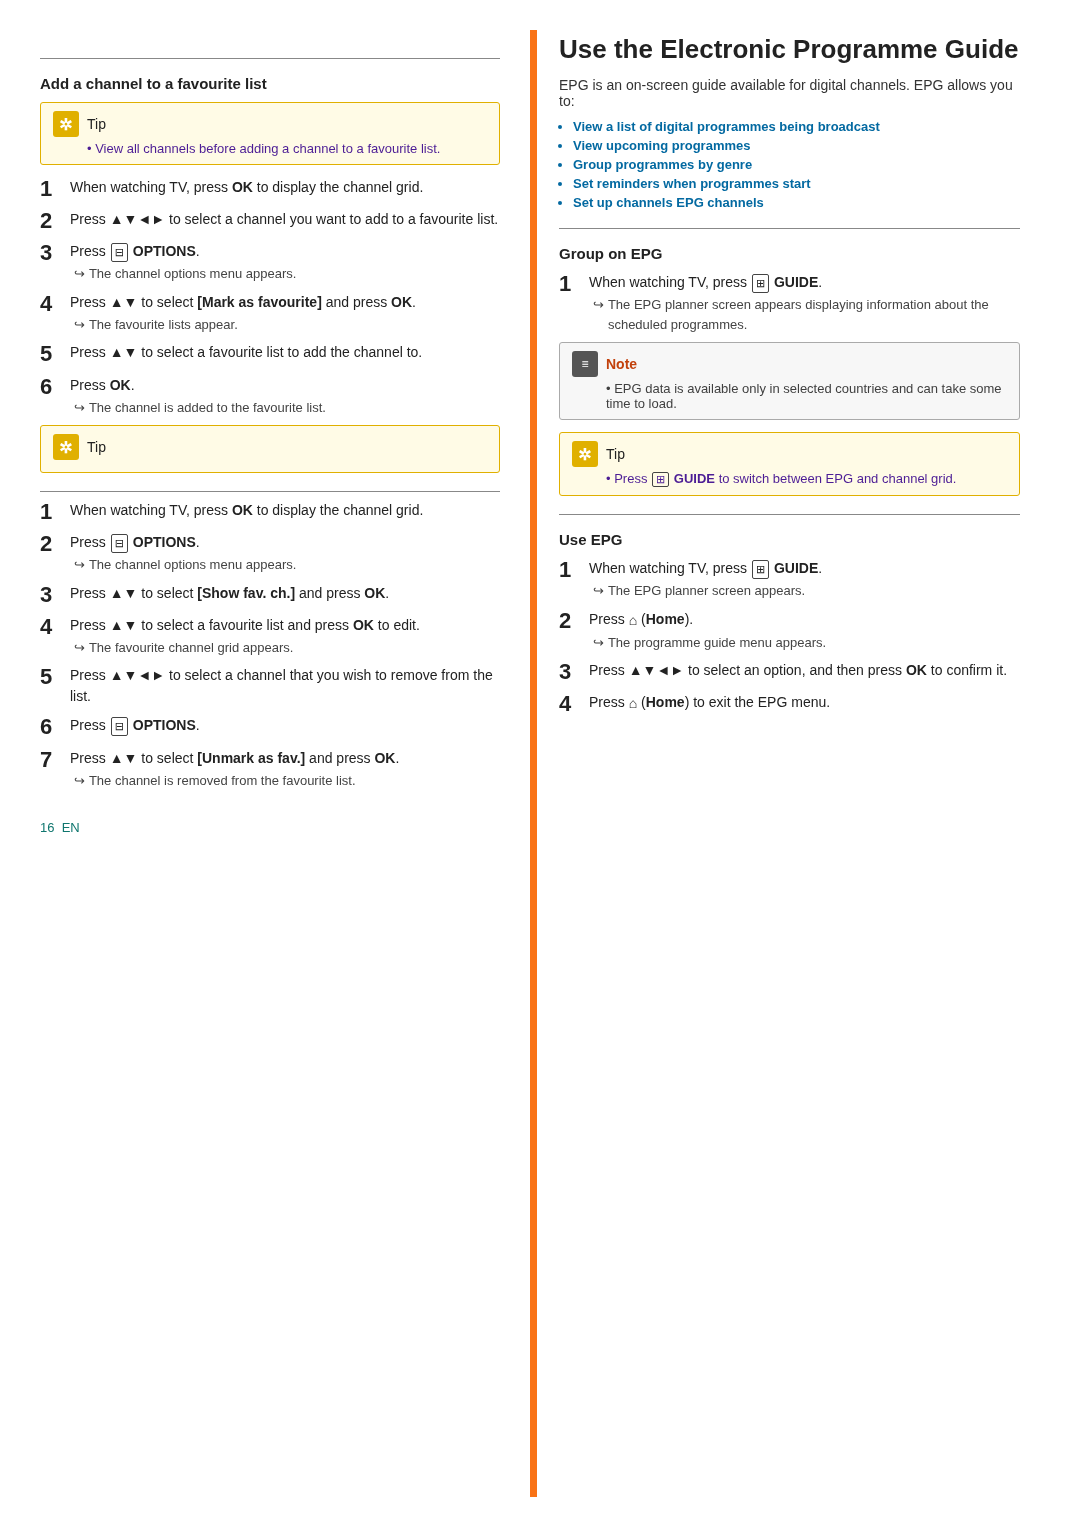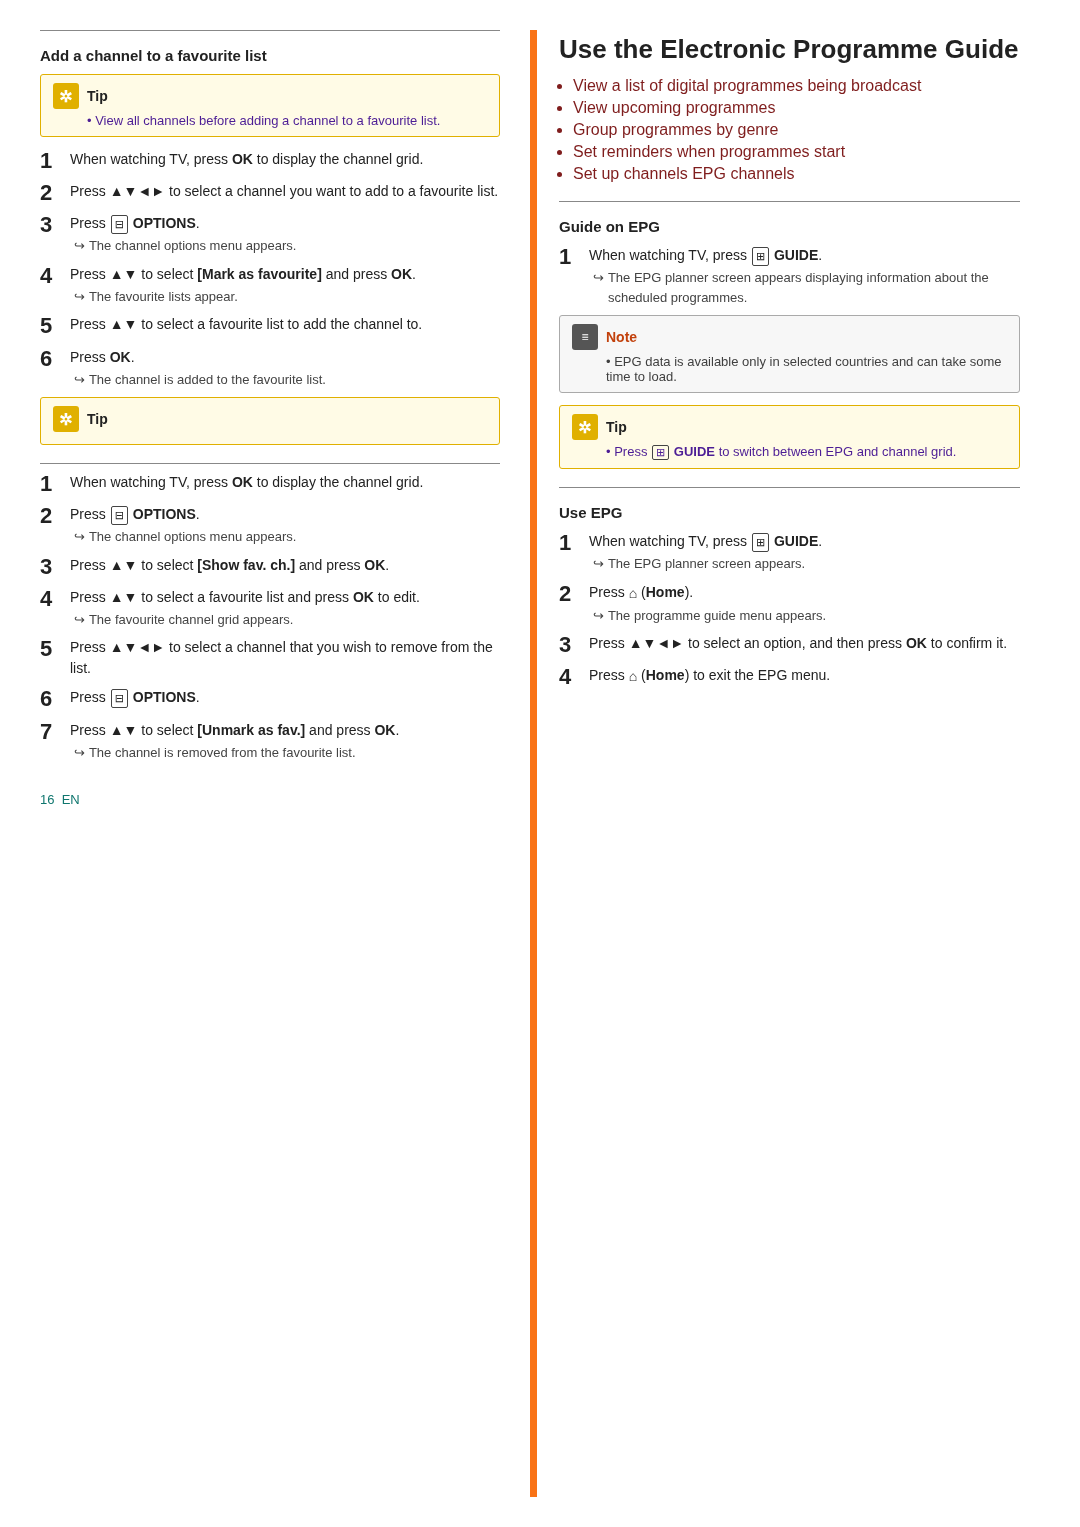--- a/index.html
+++ b/index.html
@@ -14,20 +14,21 @@
     .page {
       display: flex;
       width: 1080px;
       min-height: 1527px;
       padding: 30px 40px 30px 40px;
       gap: 0;
     }
     .left-col {
       width: 490px;
       padding-right: 30px;
+      margin-top: 28px;
     }
     .right-col {
       width: 490px;
       padding-left: 22px;
       border-left: 7px solid #f97316;
     }
     .section-title {
       font-size: 15px;
       font-weight: bold;
       color: #222;
@@ -66,21 +67,21 @@
       width: 26px;
       height: 26px;
       background: #e0b000;
       border-radius: 3px;
       font-size: 16px;
       color: #fff;
       font-weight: bold;
       flex-shrink: 0;
     }
     .tip-label {
-      font-weight: bold;
+      font-weight: normal;
       font-size: 14px;
       color: #222;
     }
     .tip-box p {
       font-size: 13px;
       color: #4c1d95;
       margin-left: 34px;
     }
     .note-box {
       border: 1.5px solid #aaa;
@@ -151,24 +152,25 @@
       color: #444;
       flex-shrink: 0;
     }
     .bold { font-weight: bold; }
     .bracket { font-weight: bold; }
     .bullet-list {
       margin-left: 14px;
       margin-bottom: 10px;
     }
     .bullet-list li {
-      font-size: 16px;
-      color: #7f1d1d;
+      font-size: 13px;
+      color: #0369a1;
       margin-bottom: 4px;
       list-style-type: disc;
+      font-weight: bold;
     }
     .options-icon {
       display: inline-block;
       border: 1.5px solid #444;
       border-radius: 2px;
       padding: 0 3px;
       font-size: 11px;
       vertical-align: middle;
       margin: 0 1px;
     }
@@ -338,32 +340,33 @@
 
     <div style="margin-top: 30px; font-size: 13px; color: #0f766e;">
       <span>16</span>&nbsp;&nbsp;<span>EN</span>
     </div>
   </div>
 
   <div class="right-col">
 
     <div class="section-block">
       <div class="big-title">Use the Electronic Programme Guide</div>
+      <p style="font-size:14px; color:#333; margin-bottom:10px;">EPG is an on-screen guide available for digital channels. EPG allows you to:</p>
       <ul class="bullet-list">
         <li>View a list of digital programmes being broadcast</li>
         <li>View upcoming programmes</li>
         <li>Group programmes by genre</li>
         <li>Set reminders when programmes start</li>
         <li>Set up channels EPG channels</li>
       </ul>
     </div>
 
     <div class="section-block">
       <div class="section-divider"></div>
-      <div class="section-title">Guide on EPG</div>
+      <div class="section-title">Group on EPG</div>
 
       <div class="step">
         <span class="step-num">1</span>
         <div class="step-content">
           When watching TV, press <span class="guide-icon">⊞</span> <span class="bold">GUIDE</span>.
           <div class="arrow-result">
             <span class="arrow">↪</span>
             <span>The EPG planner screen appears displaying information about the scheduled programmes.</span>
           </div>
         </div>

